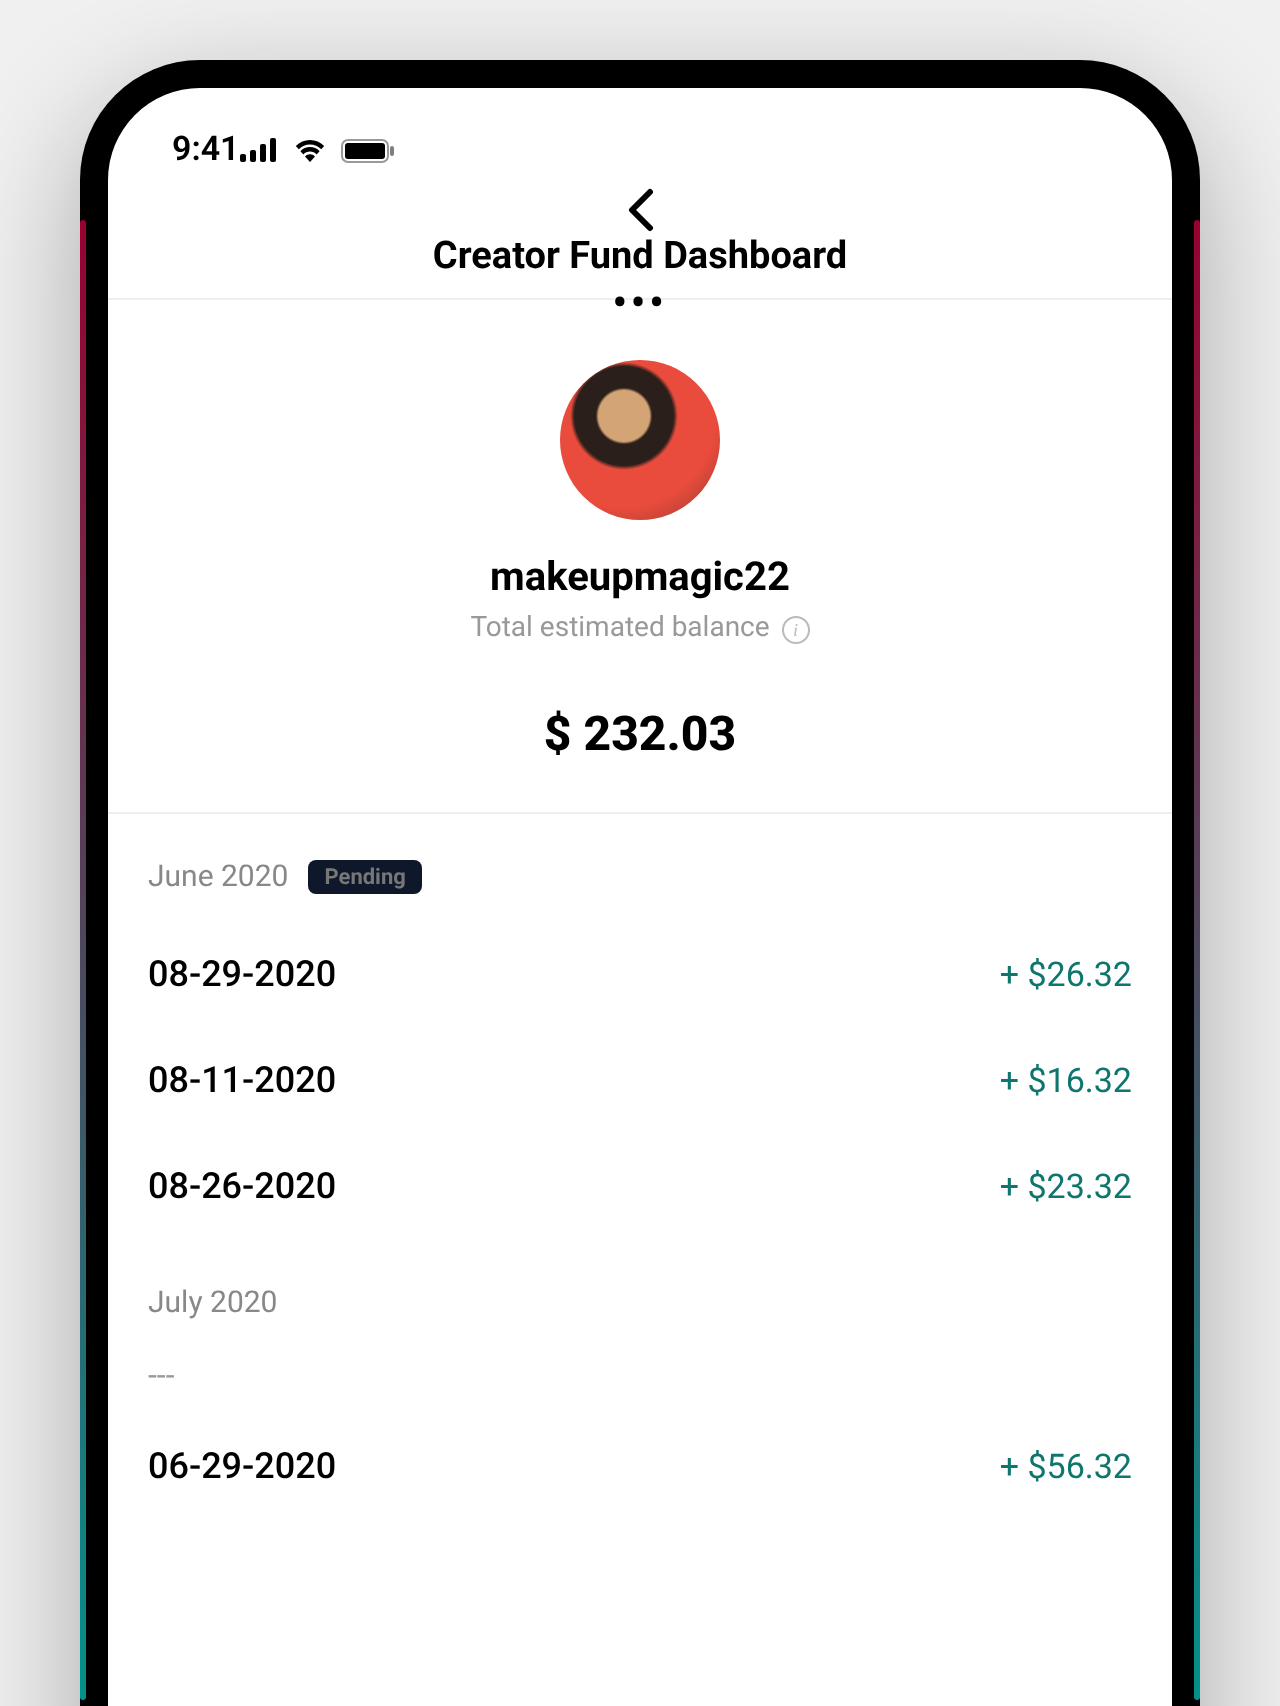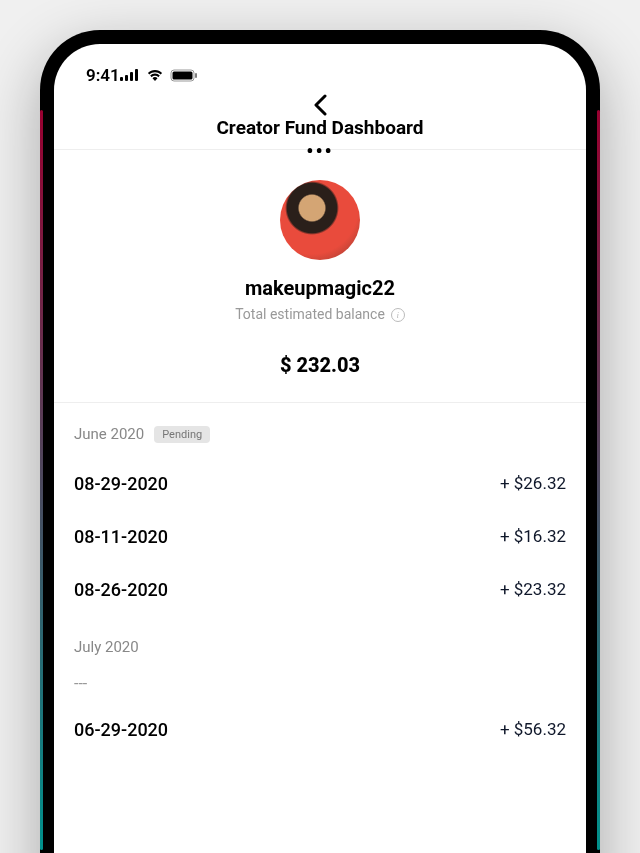--- a/index.html
+++ b/index.html
@@ -144,60 +144,60 @@
       border-radius: 50%;
       display: inline-flex;
       align-items: center;
       justify-content: center;
       font-size: 9px;
       color: #bbb;
       font-style: italic;
       font-family: serif;
     }
     .balance-amount {
-      font-size: 20px;
+      font-size: 24px;
       font-weight: 800;
       color: #000;
       margin-top: 31px;
     }
     .transactions {
       padding: 0 20px;
     }
     .month-header {
       display: flex;
       align-items: center;
       gap: 10px;
       padding: 22px 0 14px;
     }
     .month-label {
       font-size: 15px;
       color: #888;
     }
     .pending-badge {
-      background: #e5e5e5;
+      background: #0f172a;
       color: #777;
       font-size: 11px;
       padding: 2px 8px;
       border-radius: 4px;
-      font-weight: 400;
+      font-weight: 700;
     }
     .transaction-row {
       display: flex;
-      align-items: flex-start;
+      align-items: center;
       justify-content: space-between;
       padding: 16px 0;
     }
     .transaction-date {
       font-size: 18px;
       font-weight: 500;
       color: #000;
     }
     .transaction-amount {
       font-size: 17px;
-      color: #0f172a;
+      color: #0f766e;
     }
     .empty-month {
       font-size: 16px;
       color: #999;
       padding: 4px 0 10px;
     }
   </style>
 </head>
 <body>
 

